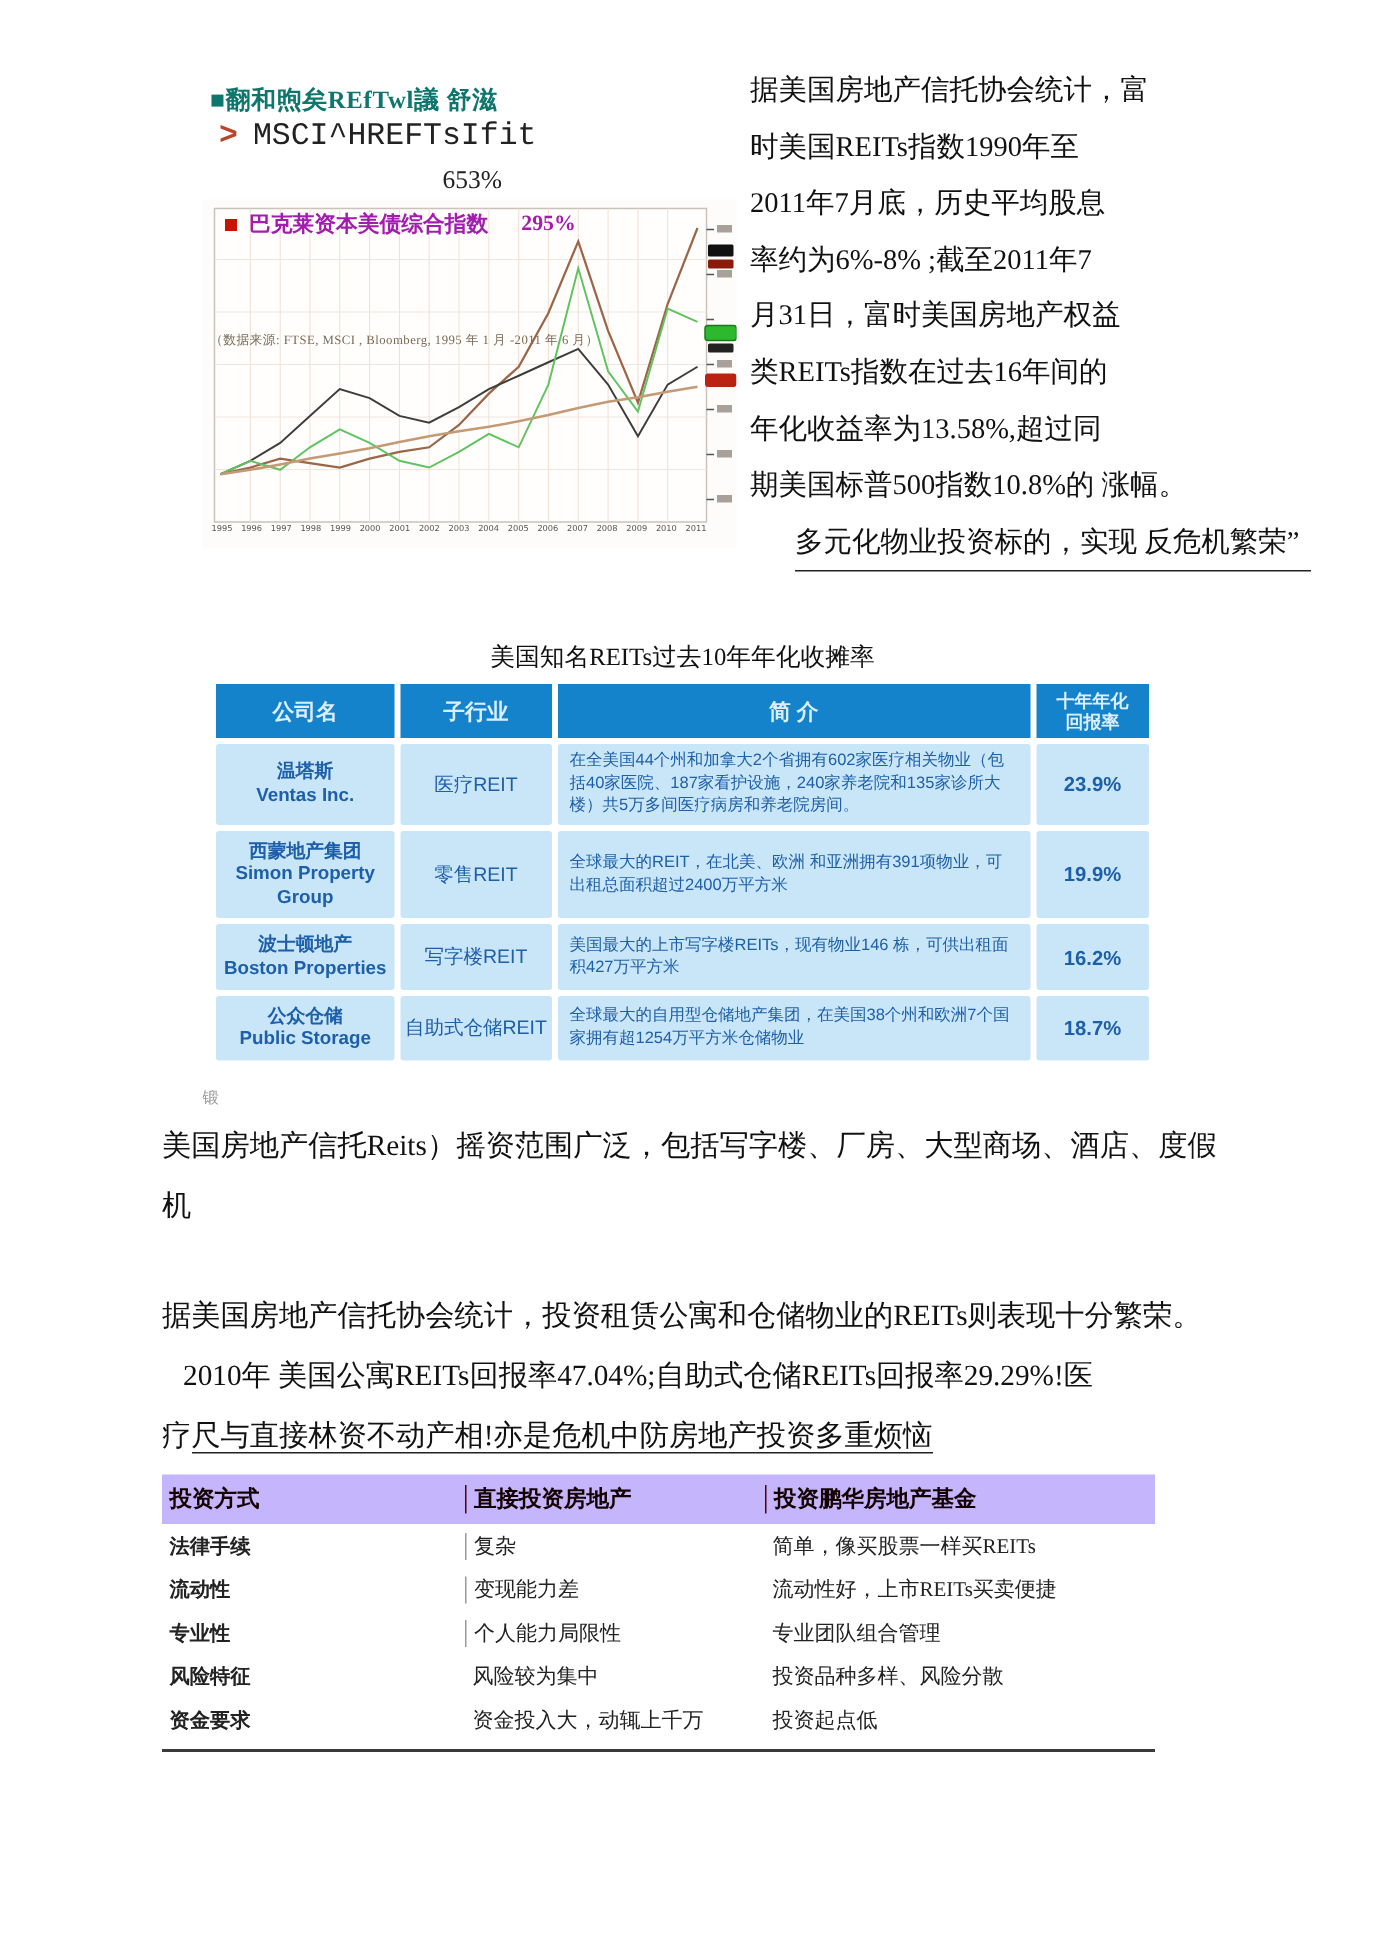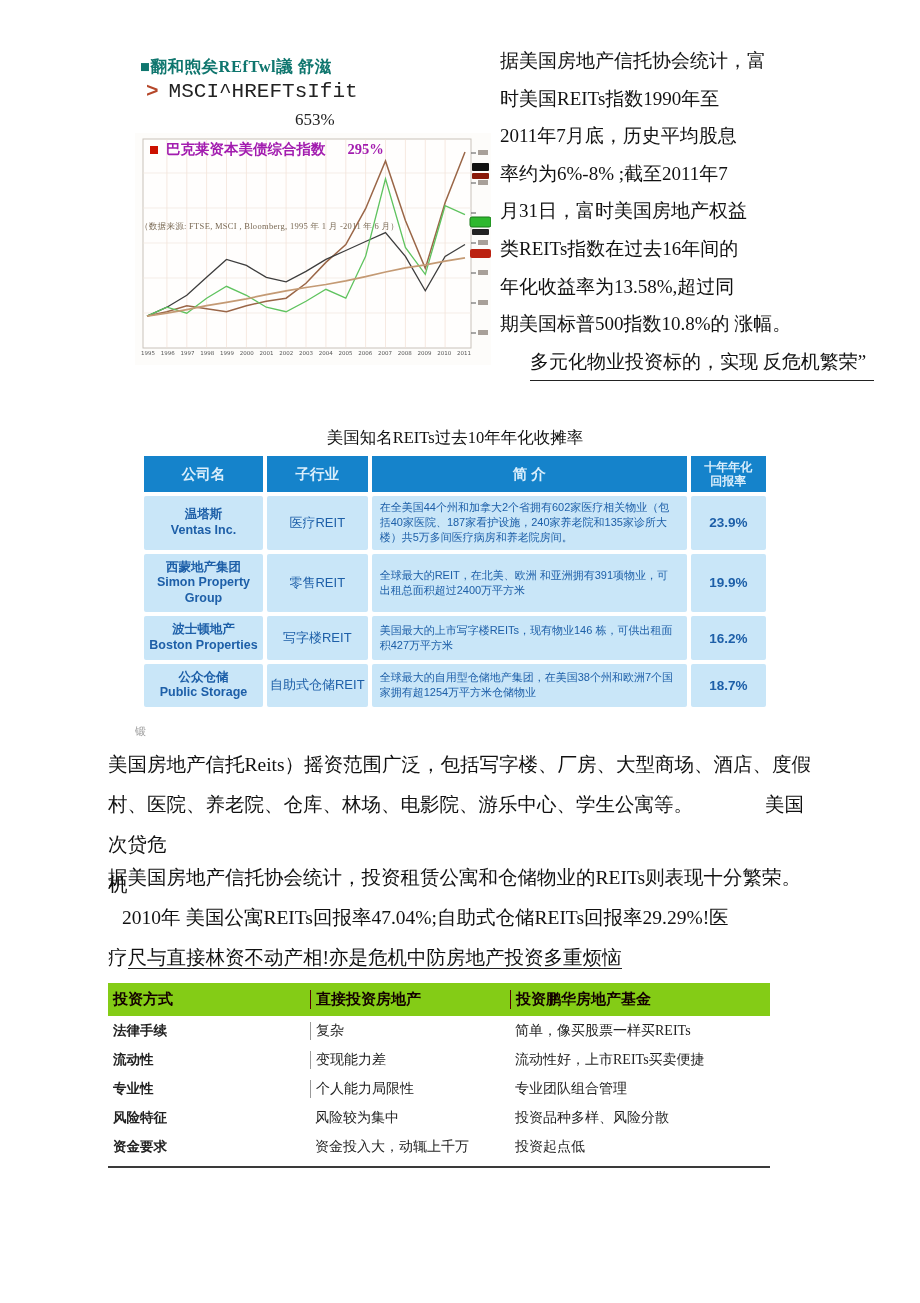--- a/index.html
+++ b/index.html
@@ -41,21 +41,21 @@
   .fnote{left:135px;top:724px;font-size:11px;color:#999;}
 
   
   .para{left:108px;width:714px;font-size:19.5px;line-height:40px;color:#111;}
   .gap-inline{display:inline-block;width:72px;}
   .indent14{padding-left:14px;}
   .ul2{border-bottom:1.6px solid #222;}
 
   
   .rtable{left:108px;top:983px;width:662px;font-family:"Liberation Serif","DejaVu Serif",serif;}
-  .rhead{display:flex;background:#84cc16;height:33px;align-items:center;}
+  .rhead{display:flex;background:#c4b5fd;height:33px;align-items:center;}
   .rhead .hc{color:#140000;font-size:15px;font-weight:bold;padding-left:5px;box-sizing:border-box;}
   .rhead .hc+.hc{border-left:1px solid #5a0000;}
   .rrow{display:flex;height:29px;align-items:center;}
   .rrow .c{box-sizing:border-box;padding-left:5px;font-size:14px;color:#222;}
   .rrow .c1{font-weight:bold;font-size:13.5px;}
   .sep{border-left:1px solid #999;}
   .c1{width:202px;}.c2{width:200px;}.c3{width:260px;}
   .rfoot{border-bottom:2px solid #3a3a3a;width:662px;height:0;margin-top:5px;}
 </style>
 </head>
@@ -220,21 +220,20 @@
       <td class="csec">自助式仓储REIT</td>
       <td class="cdesc">全球最大的自用型仓储地产集团，在美国38个州和欧洲7个国家拥有超1254万平方米仓储物业</td>
       <td class="cret">18.7%</td>
     </tr>
   </tbody>
     </table>
   <div class="abs fnote">锻</div>
 
   <div class="abs para" style="top:745px;">
     <div>美国房地产信托Reits）摇资范围广泛，包括写字楼、厂房、大型商场、酒店、度假</div>
-    <div><span>村、医院、养老院、仓库、林场、电影院、游乐中心、学生公寓等。</span><span class="gap-inline"></span><span>美国次贷危</span></div>
     <div>机</div>
   </div>
 
   <div class="abs para" style="top:858px;">
     <div>据美国房地产信托协会统计，投资租赁公寓和仓储物业的REITs则表现十分繁荣。</div>
     <div class="indent14">2010年 美国公寓REITs回报率47.04%;自助式仓储REITs回报率29.29%!医</div>
   </div>
 
   <div class="abs para" style="top:938px;">
     <span>疗</span><span class="ul2">尺与直接林资不动产相!亦是危机中防房地产投资多重烦恼</span>

